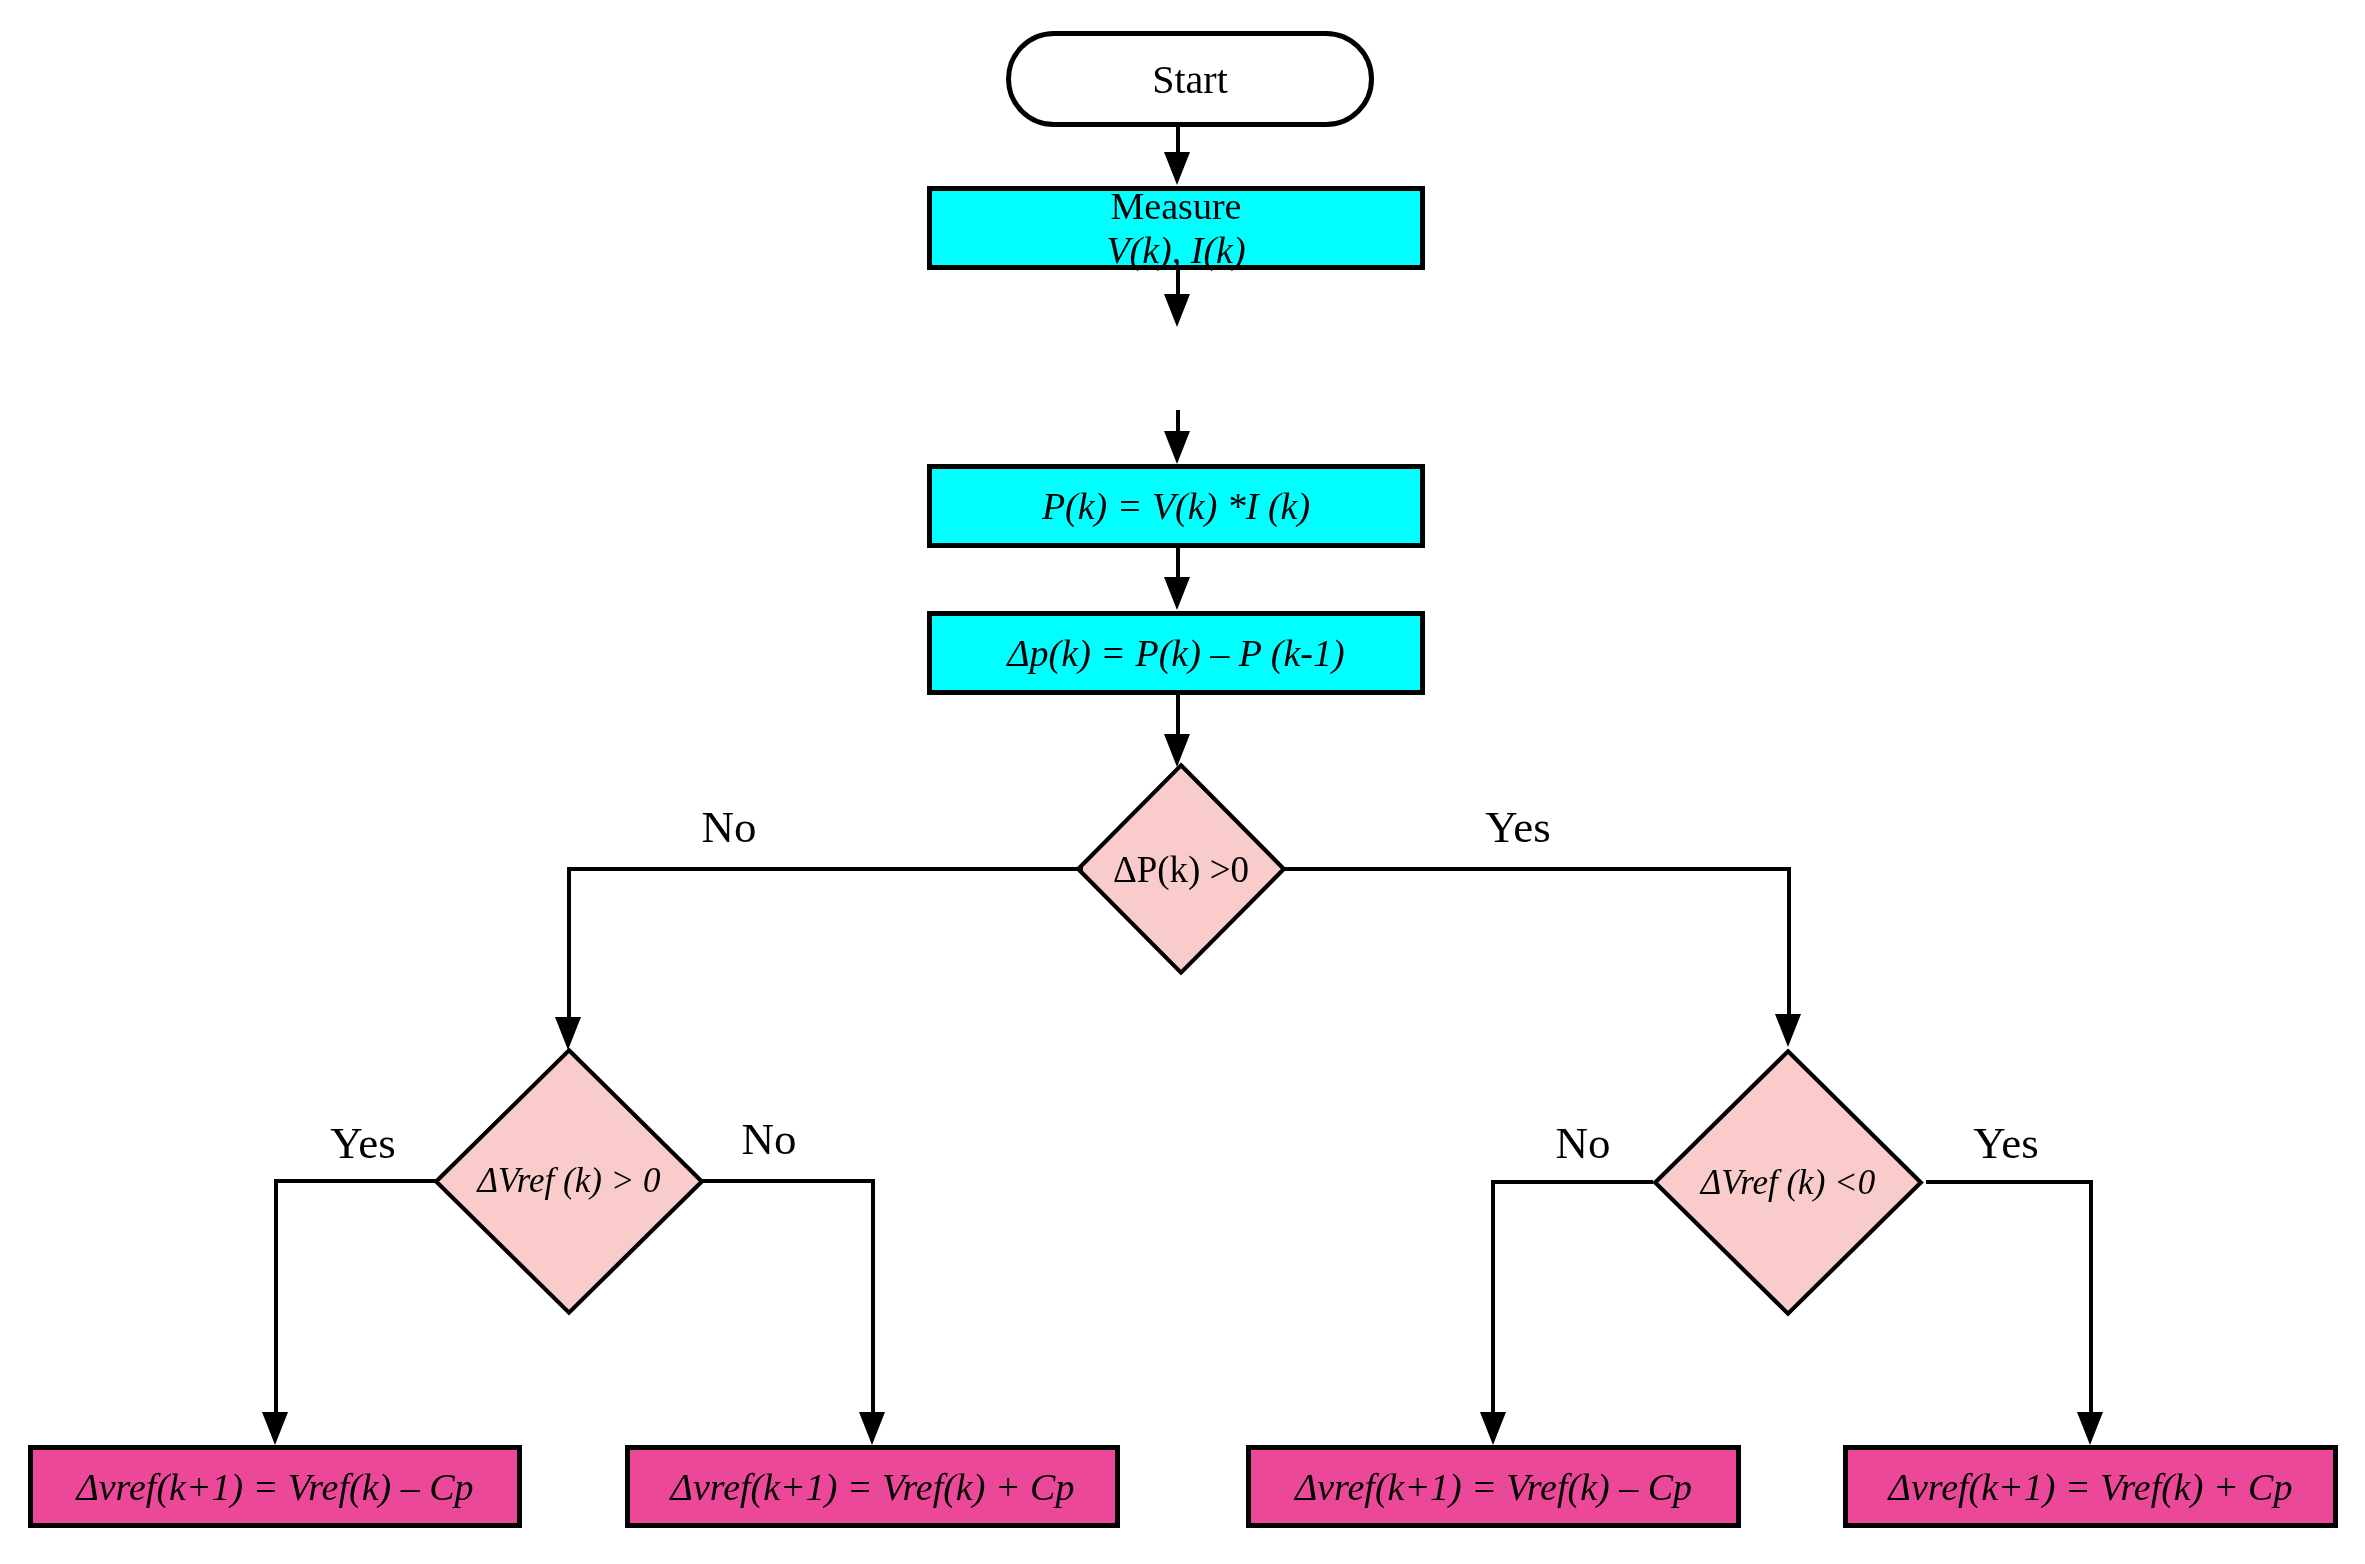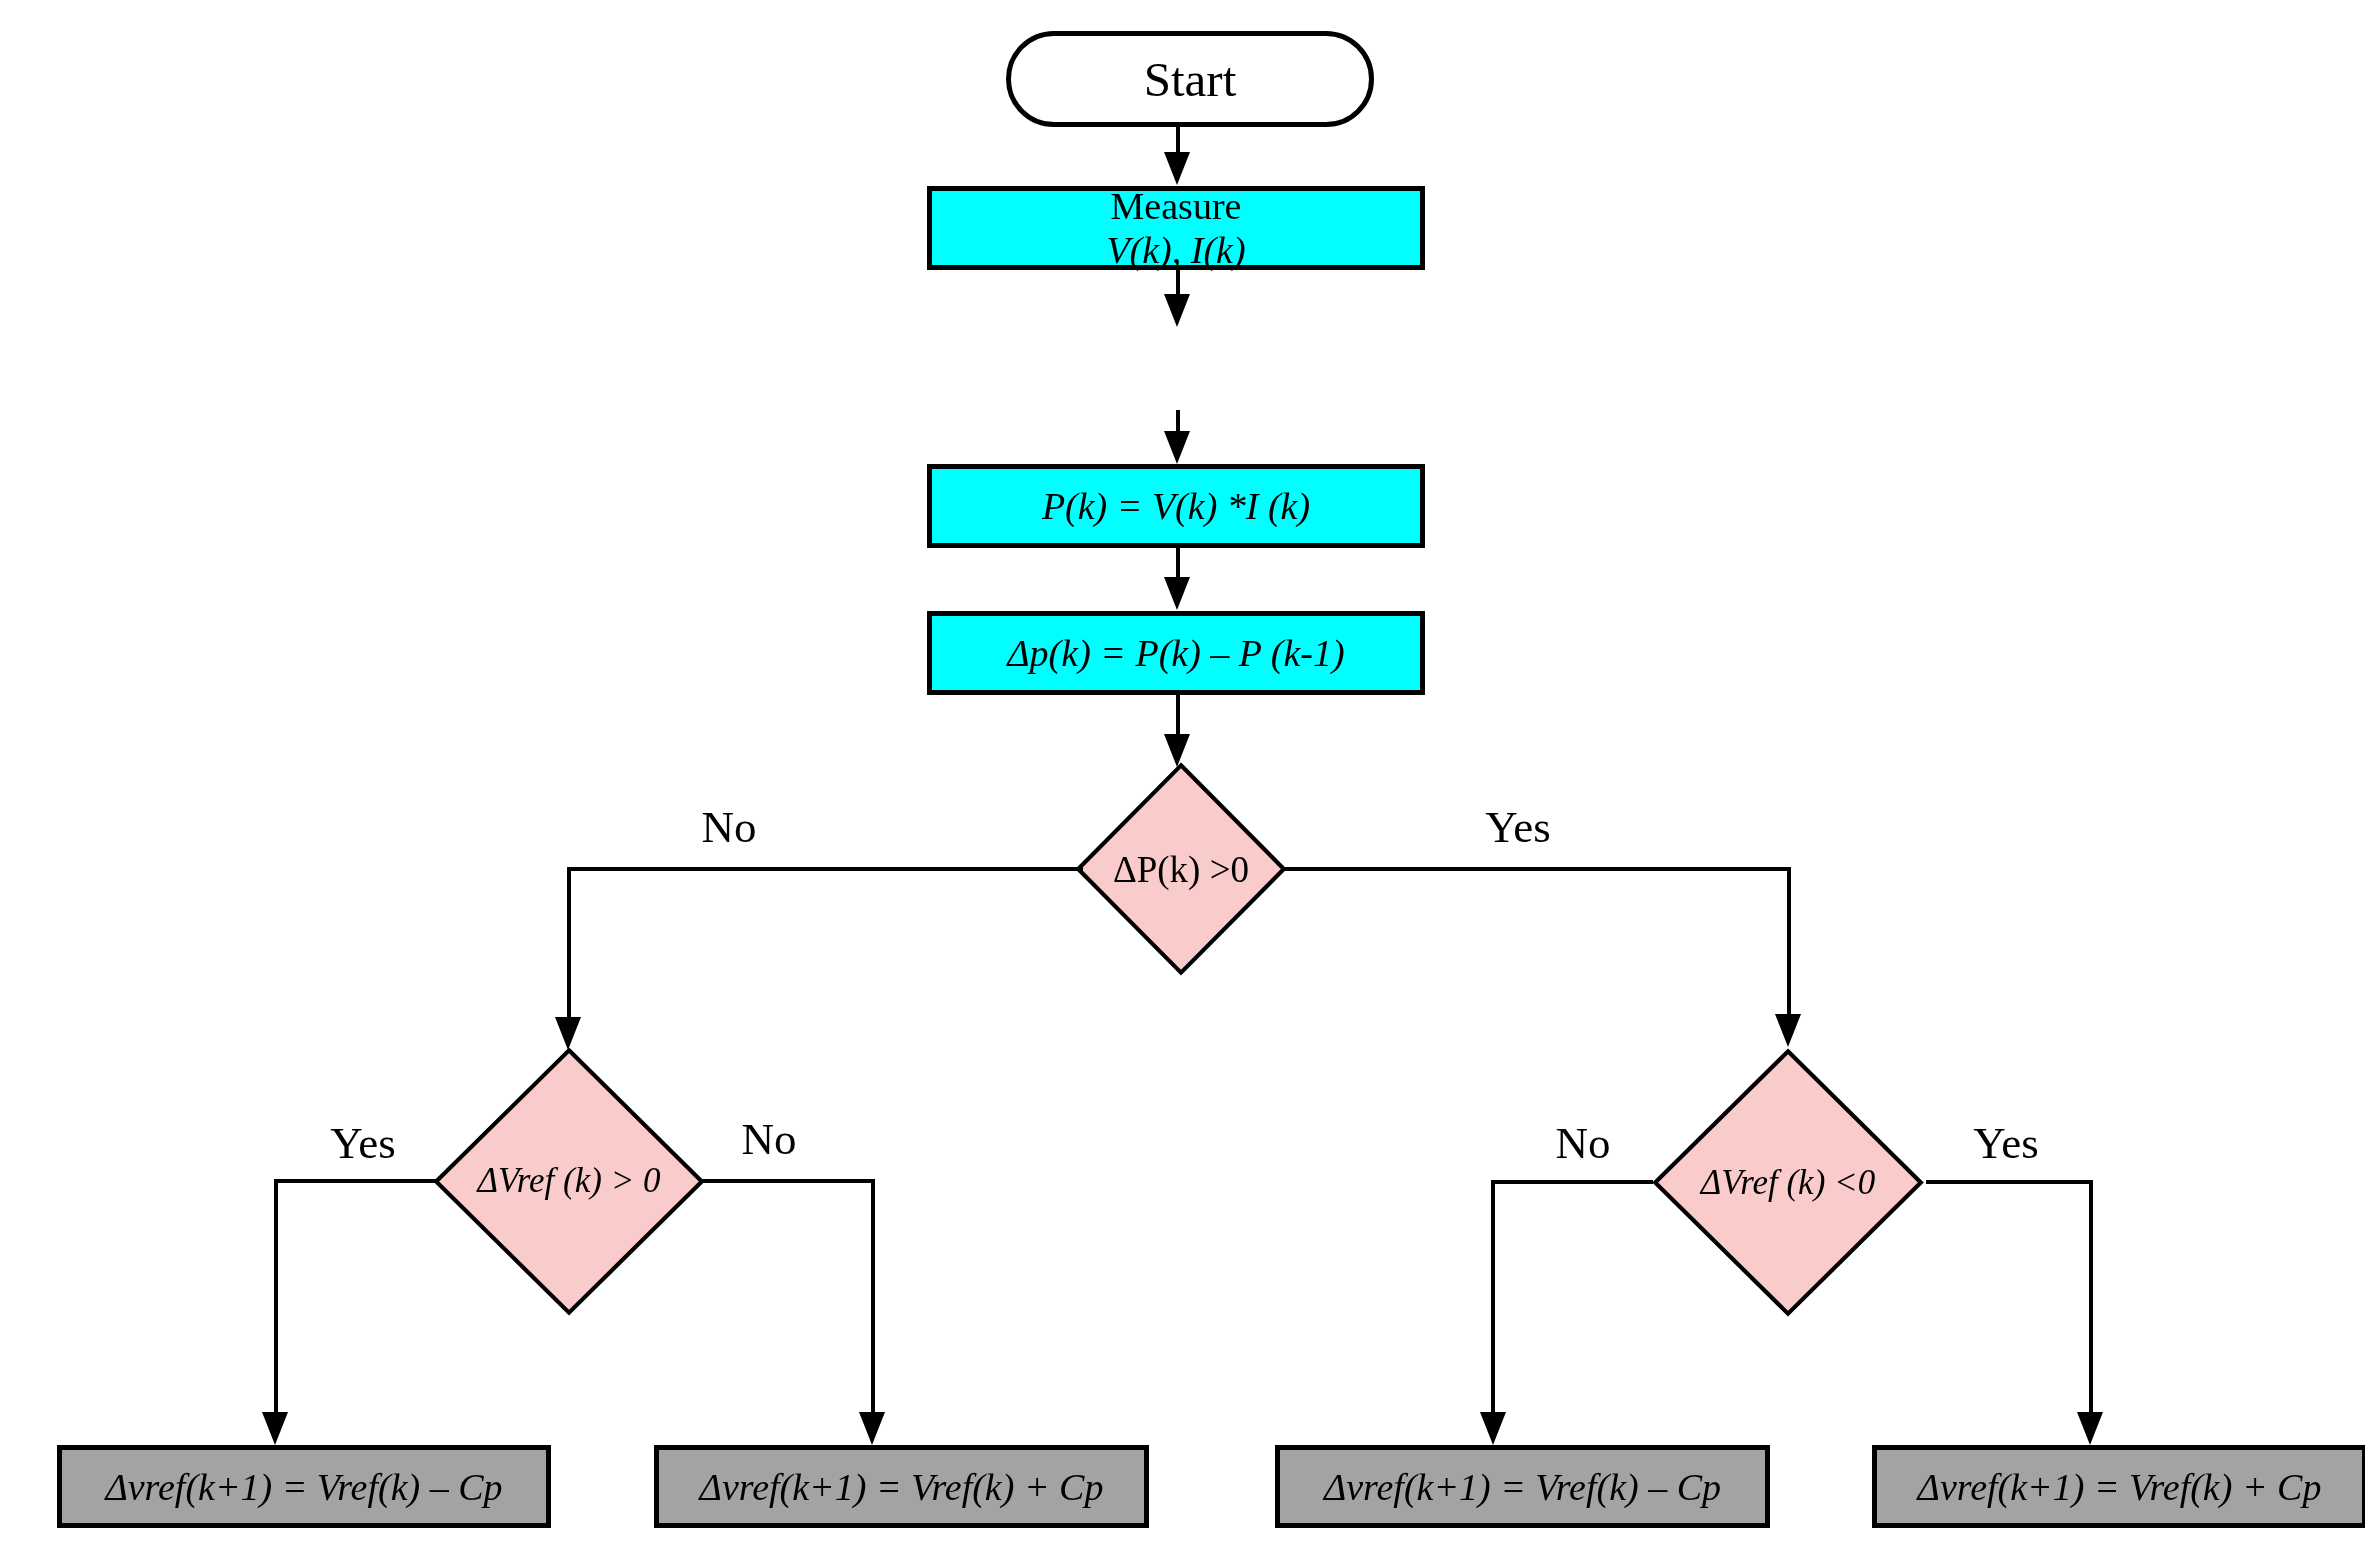--- a/index.html
+++ b/index.html
@@ -15,35 +15,34 @@
     position:absolute;
     display:flex;align-items:center;justify-content:center;
     box-sizing:border-box;
     text-align:center;
     white-space:nowrap;
   }
   .terminator{
     background:#ffffff;
     border:5.9px solid #000;
     border-radius:50px;
-    font-size:49px;
+    font-size:40px;
   }
   .process{
     background:#00FFFF;
     border:5px solid #000;
     font-size:38px;
     flex-direction:column;
   }
   .process .math{font-style:italic;}
   .outbox{
-    background:#a3a3a3;
+    background:#ec4899;
     border:5px solid #000;
     font-size:38px;
     font-style:italic;
-    margin-left:29px;
   }
   .diamond-svg{position:absolute;overflow:visible;}
   .diamond-svg polygon{fill:#F9CCCB;stroke:#000;stroke-width:5;}
   .diamond-label{
     position:absolute;
     transform:translate(-50%,-50%);
     white-space:nowrap;
     text-align:left;
   }
   .dl-main{font-size:37px;}

